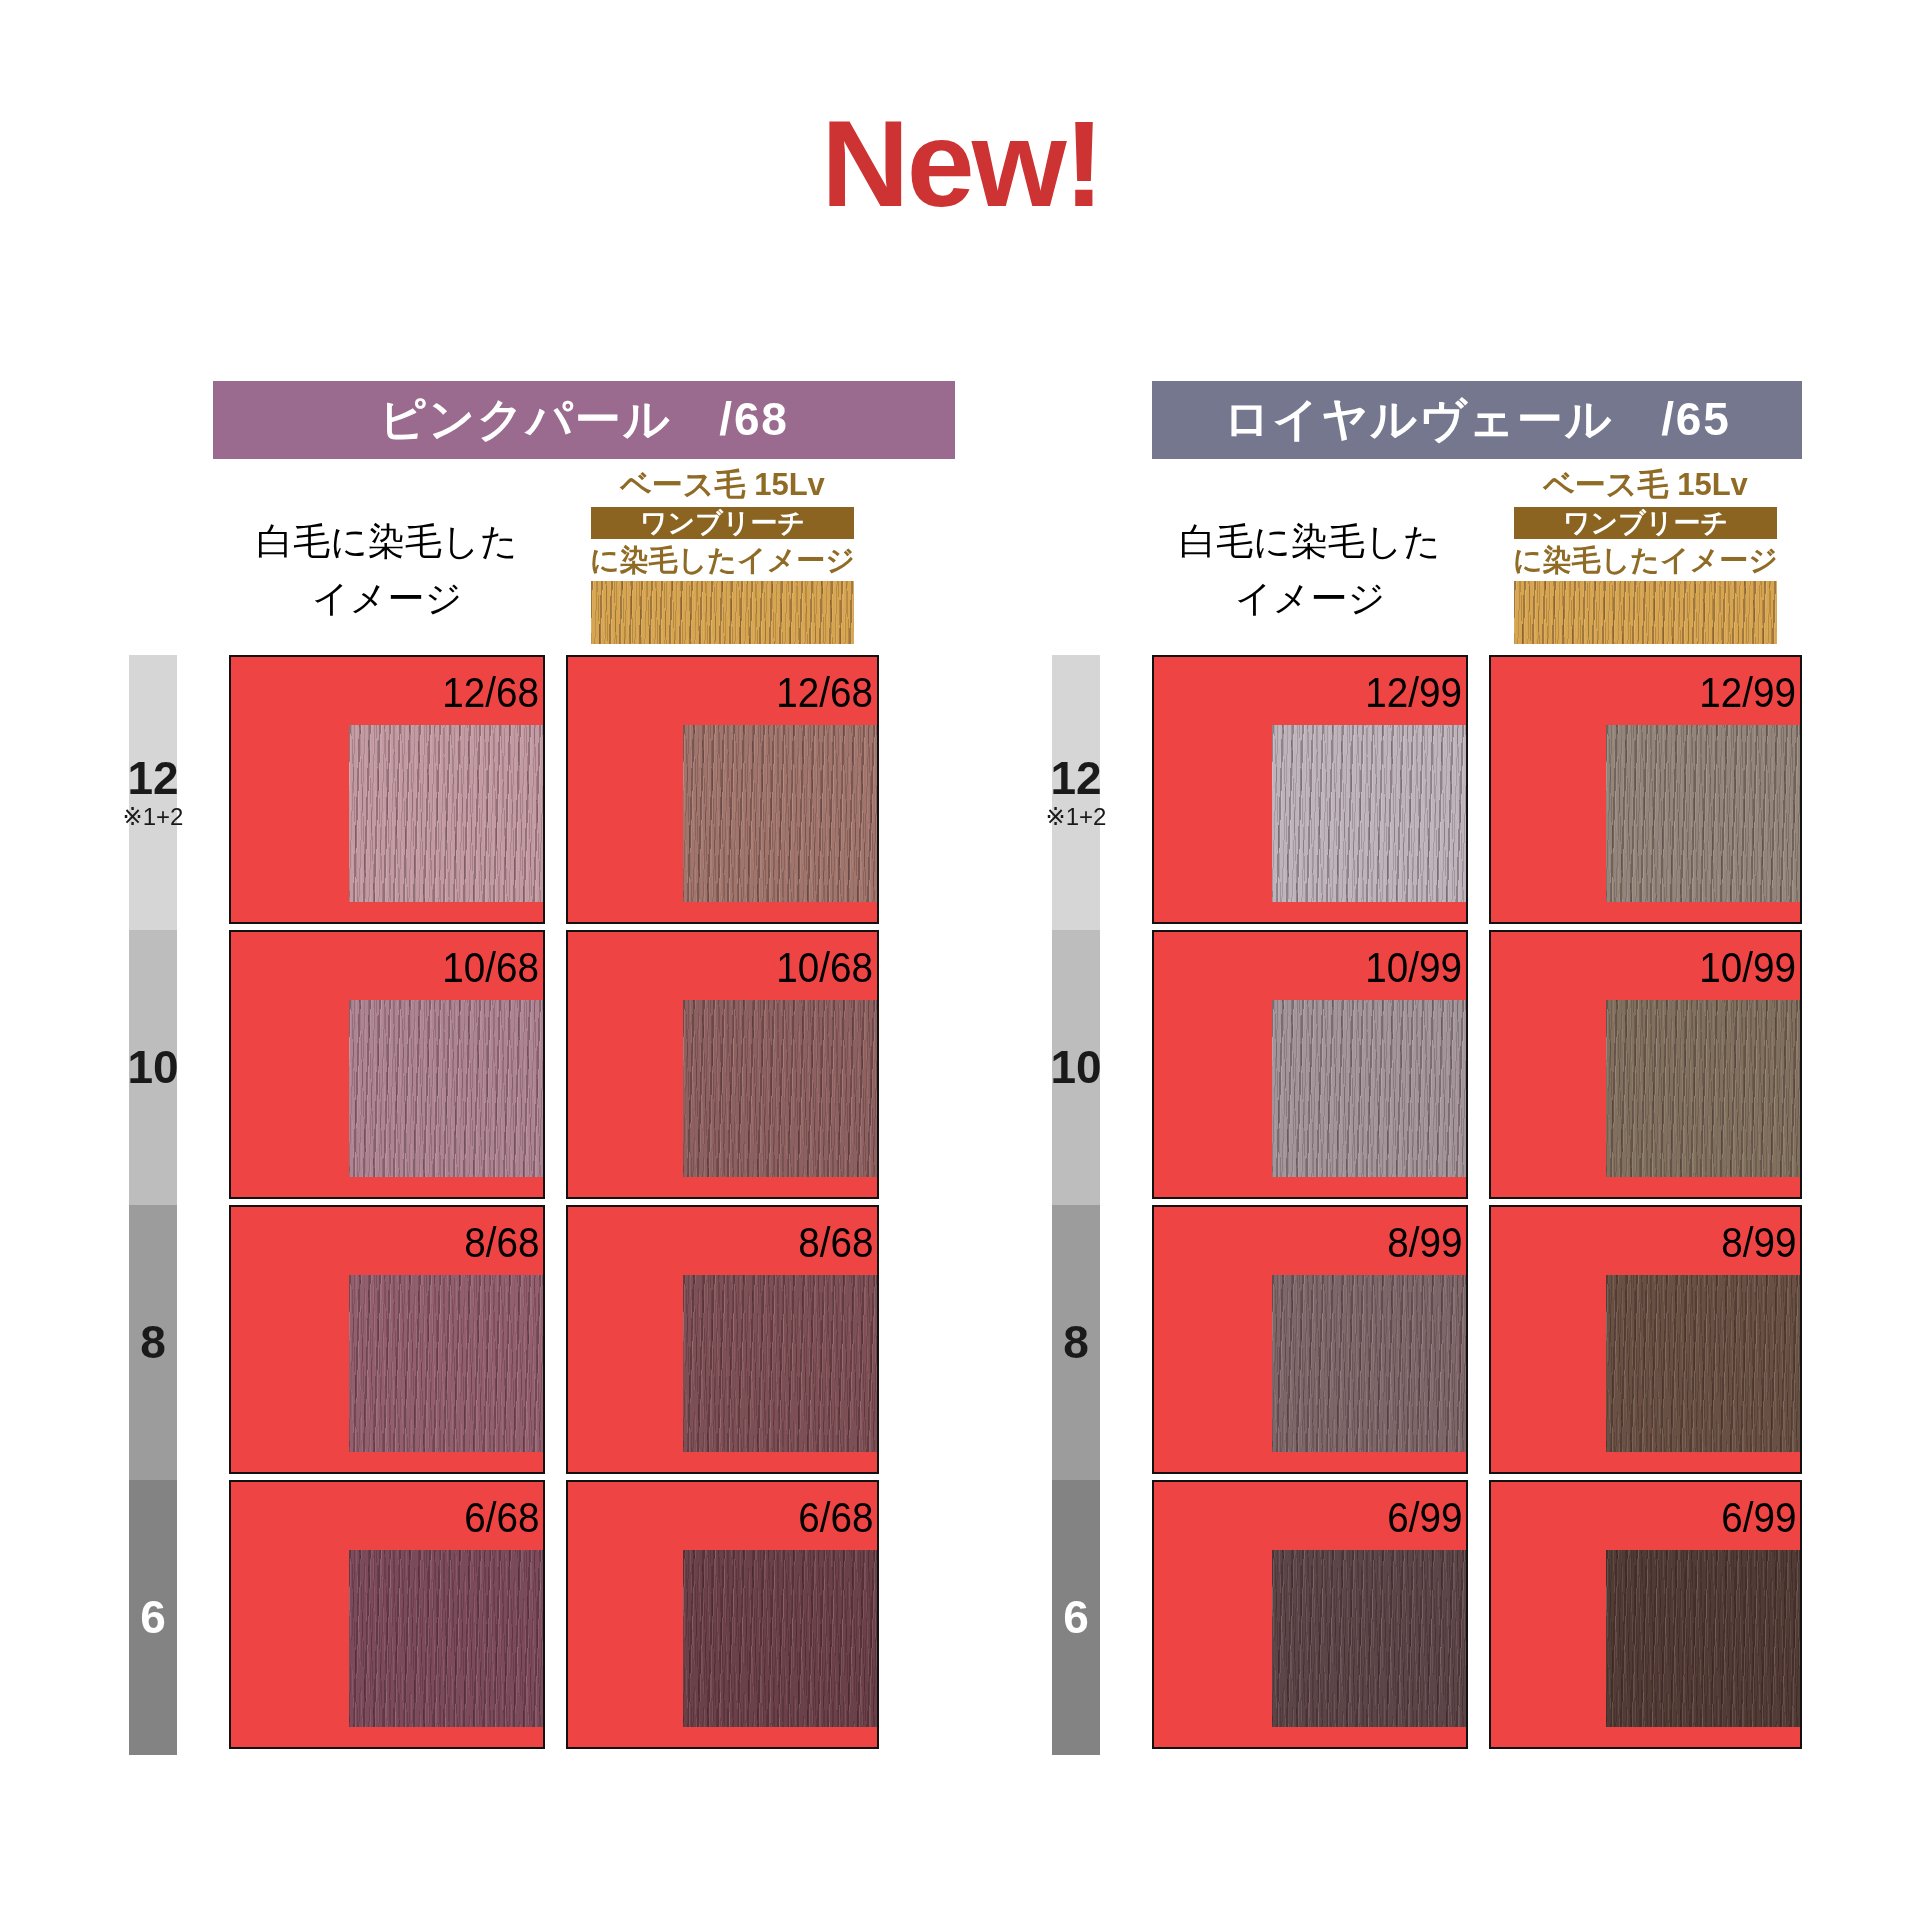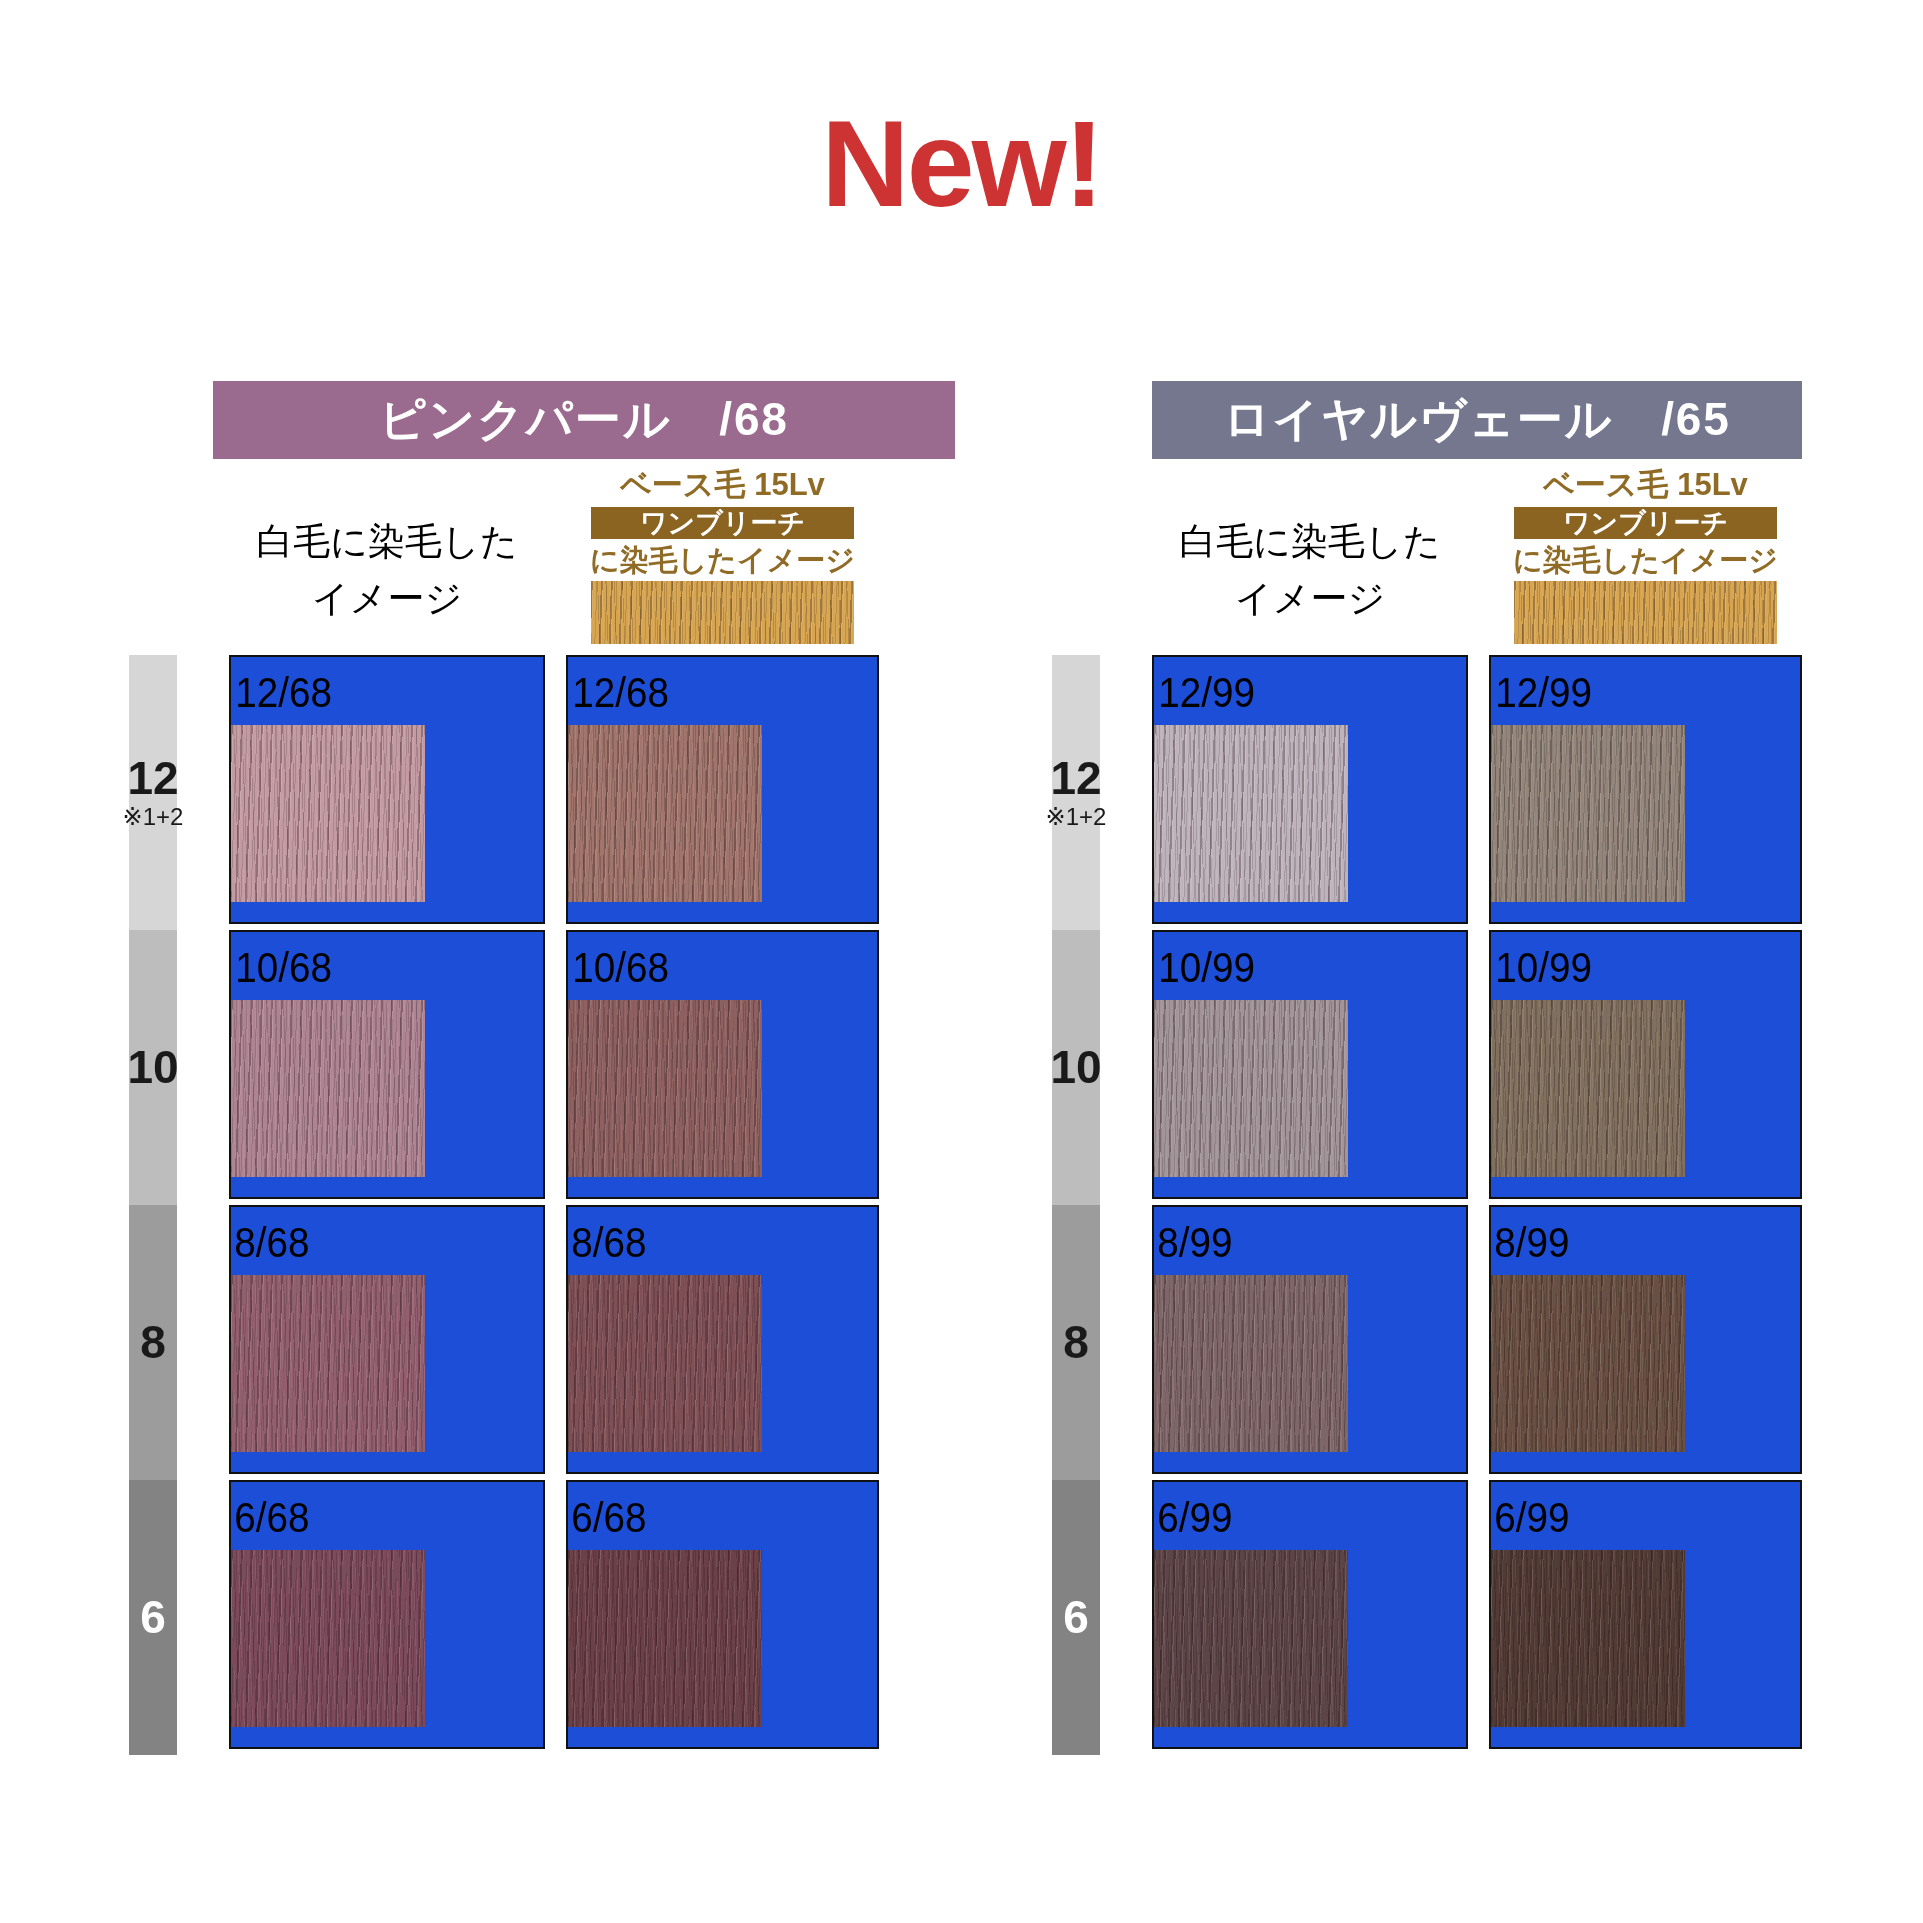--- a/index.html
+++ b/index.html
@@ -24,22 +24,22 @@
         color:#fff;font-size:27px;font-weight:bold;line-height:1;}
   .base-bottom{width:313px;text-align:center;font-size:29px;font-weight:bold;color:var(--c);line-height:1;}
 
   
   .seg{width:48px;height:275px;background:var(--c);display:flex;flex-direction:column;
        align-items:center;justify-content:center;}
   .seg .num{font-size:46px;font-weight:bold;line-height:1.1;}
   .seg .note{font-size:24px;line-height:1.2;}
 
   
-  .cell{width:316px;height:269px;background:#1d4ed8;border:2.8px solid #111;box-sizing:border-box;
-        display:flex;flex-direction:column;align-items:flex-start;}
+  .cell{width:316px;height:269px;background:#ef4444;border:2.8px solid #111;box-sizing:border-box;
+        display:flex;flex-direction:column;align-items:flex-end;}
   .cell-label{margin-top:14.8px;font-size:42px;line-height:1;color:#000;
               font-weight:500;letter-spacing:0px;transform:scaleX(.92);}
   .swatch{margin-top:11px;width:194px;height:177px;}
 
   
   .hair{background:
     repeating-linear-gradient(92deg, rgba(35,15,20,0.30) 0 1.8px, rgba(255,255,255,0.10) 1.8px 2.8px, transparent 2.8px 5.5px, rgba(0,0,0,0.14) 5.5px 6.5px, transparent 6.5px 10px),
     repeating-linear-gradient(88deg, rgba(0,0,0,0.16) 0 0.9px, transparent 0.9px 4.6px, rgba(255,255,255,0.08) 4.6px 5.5px, transparent 5.5px 8.3px),
     var(--c);}
   .base-swatch{width:263px;height:63px;}

